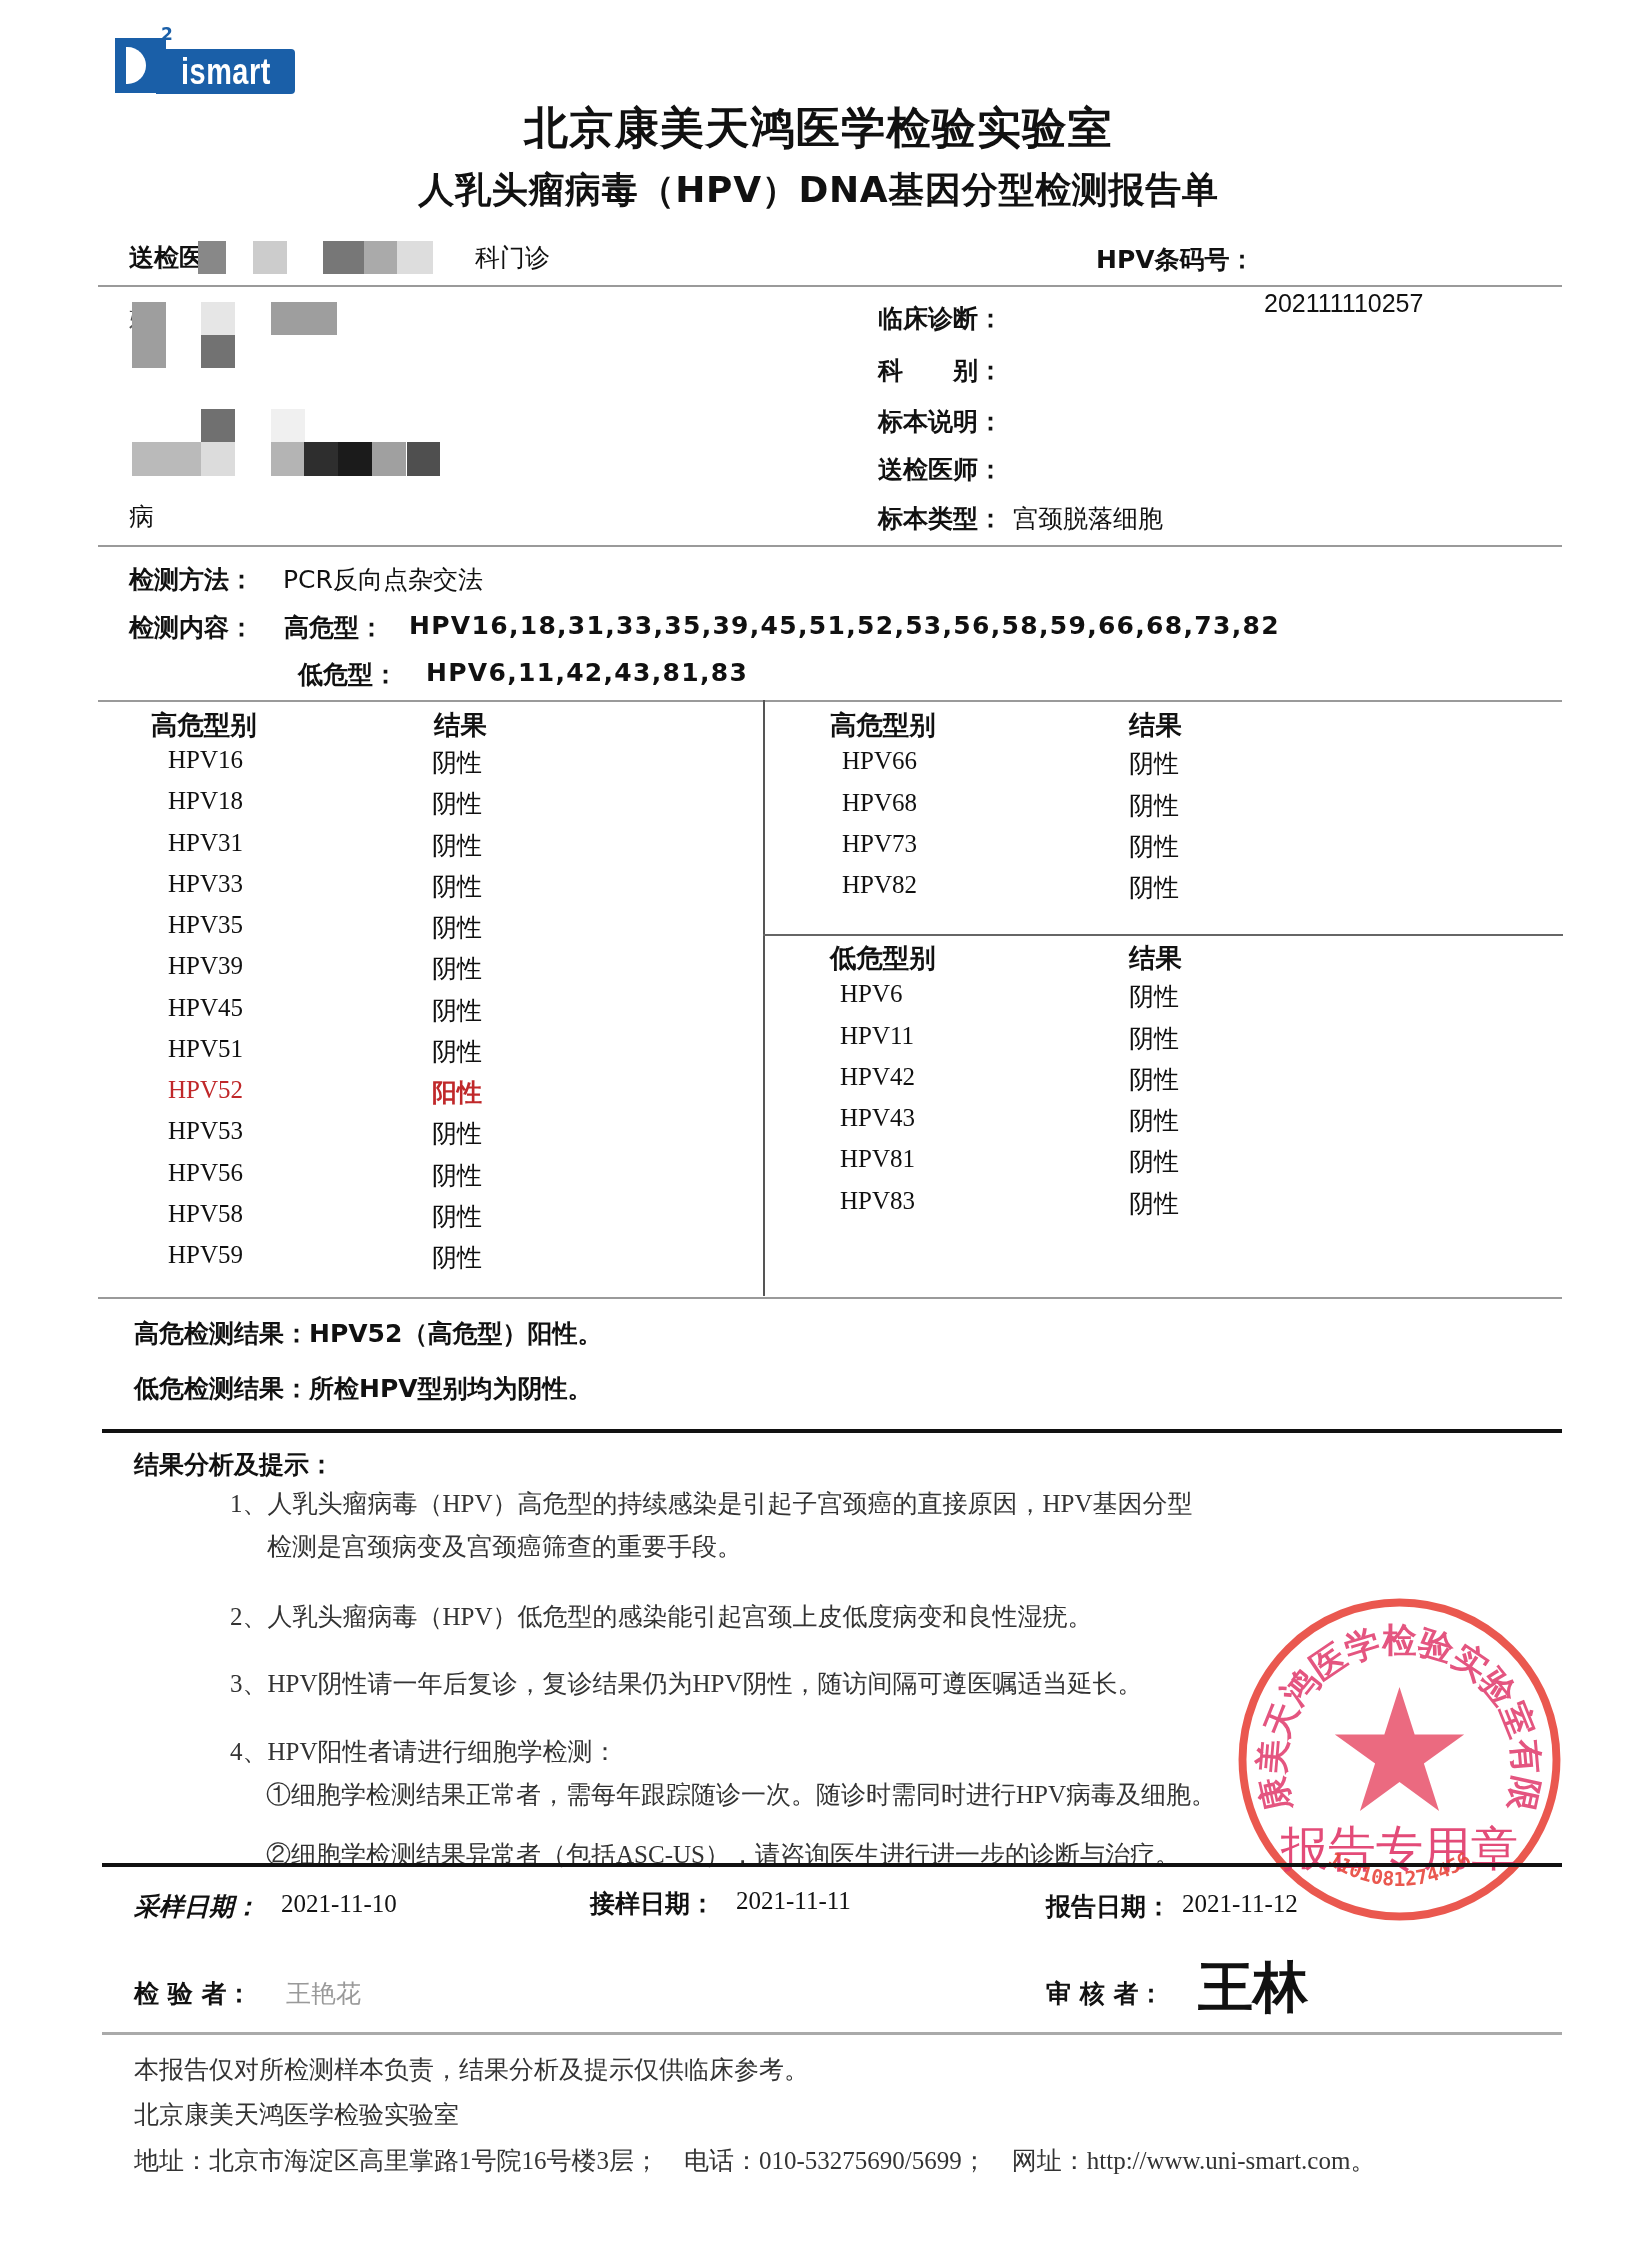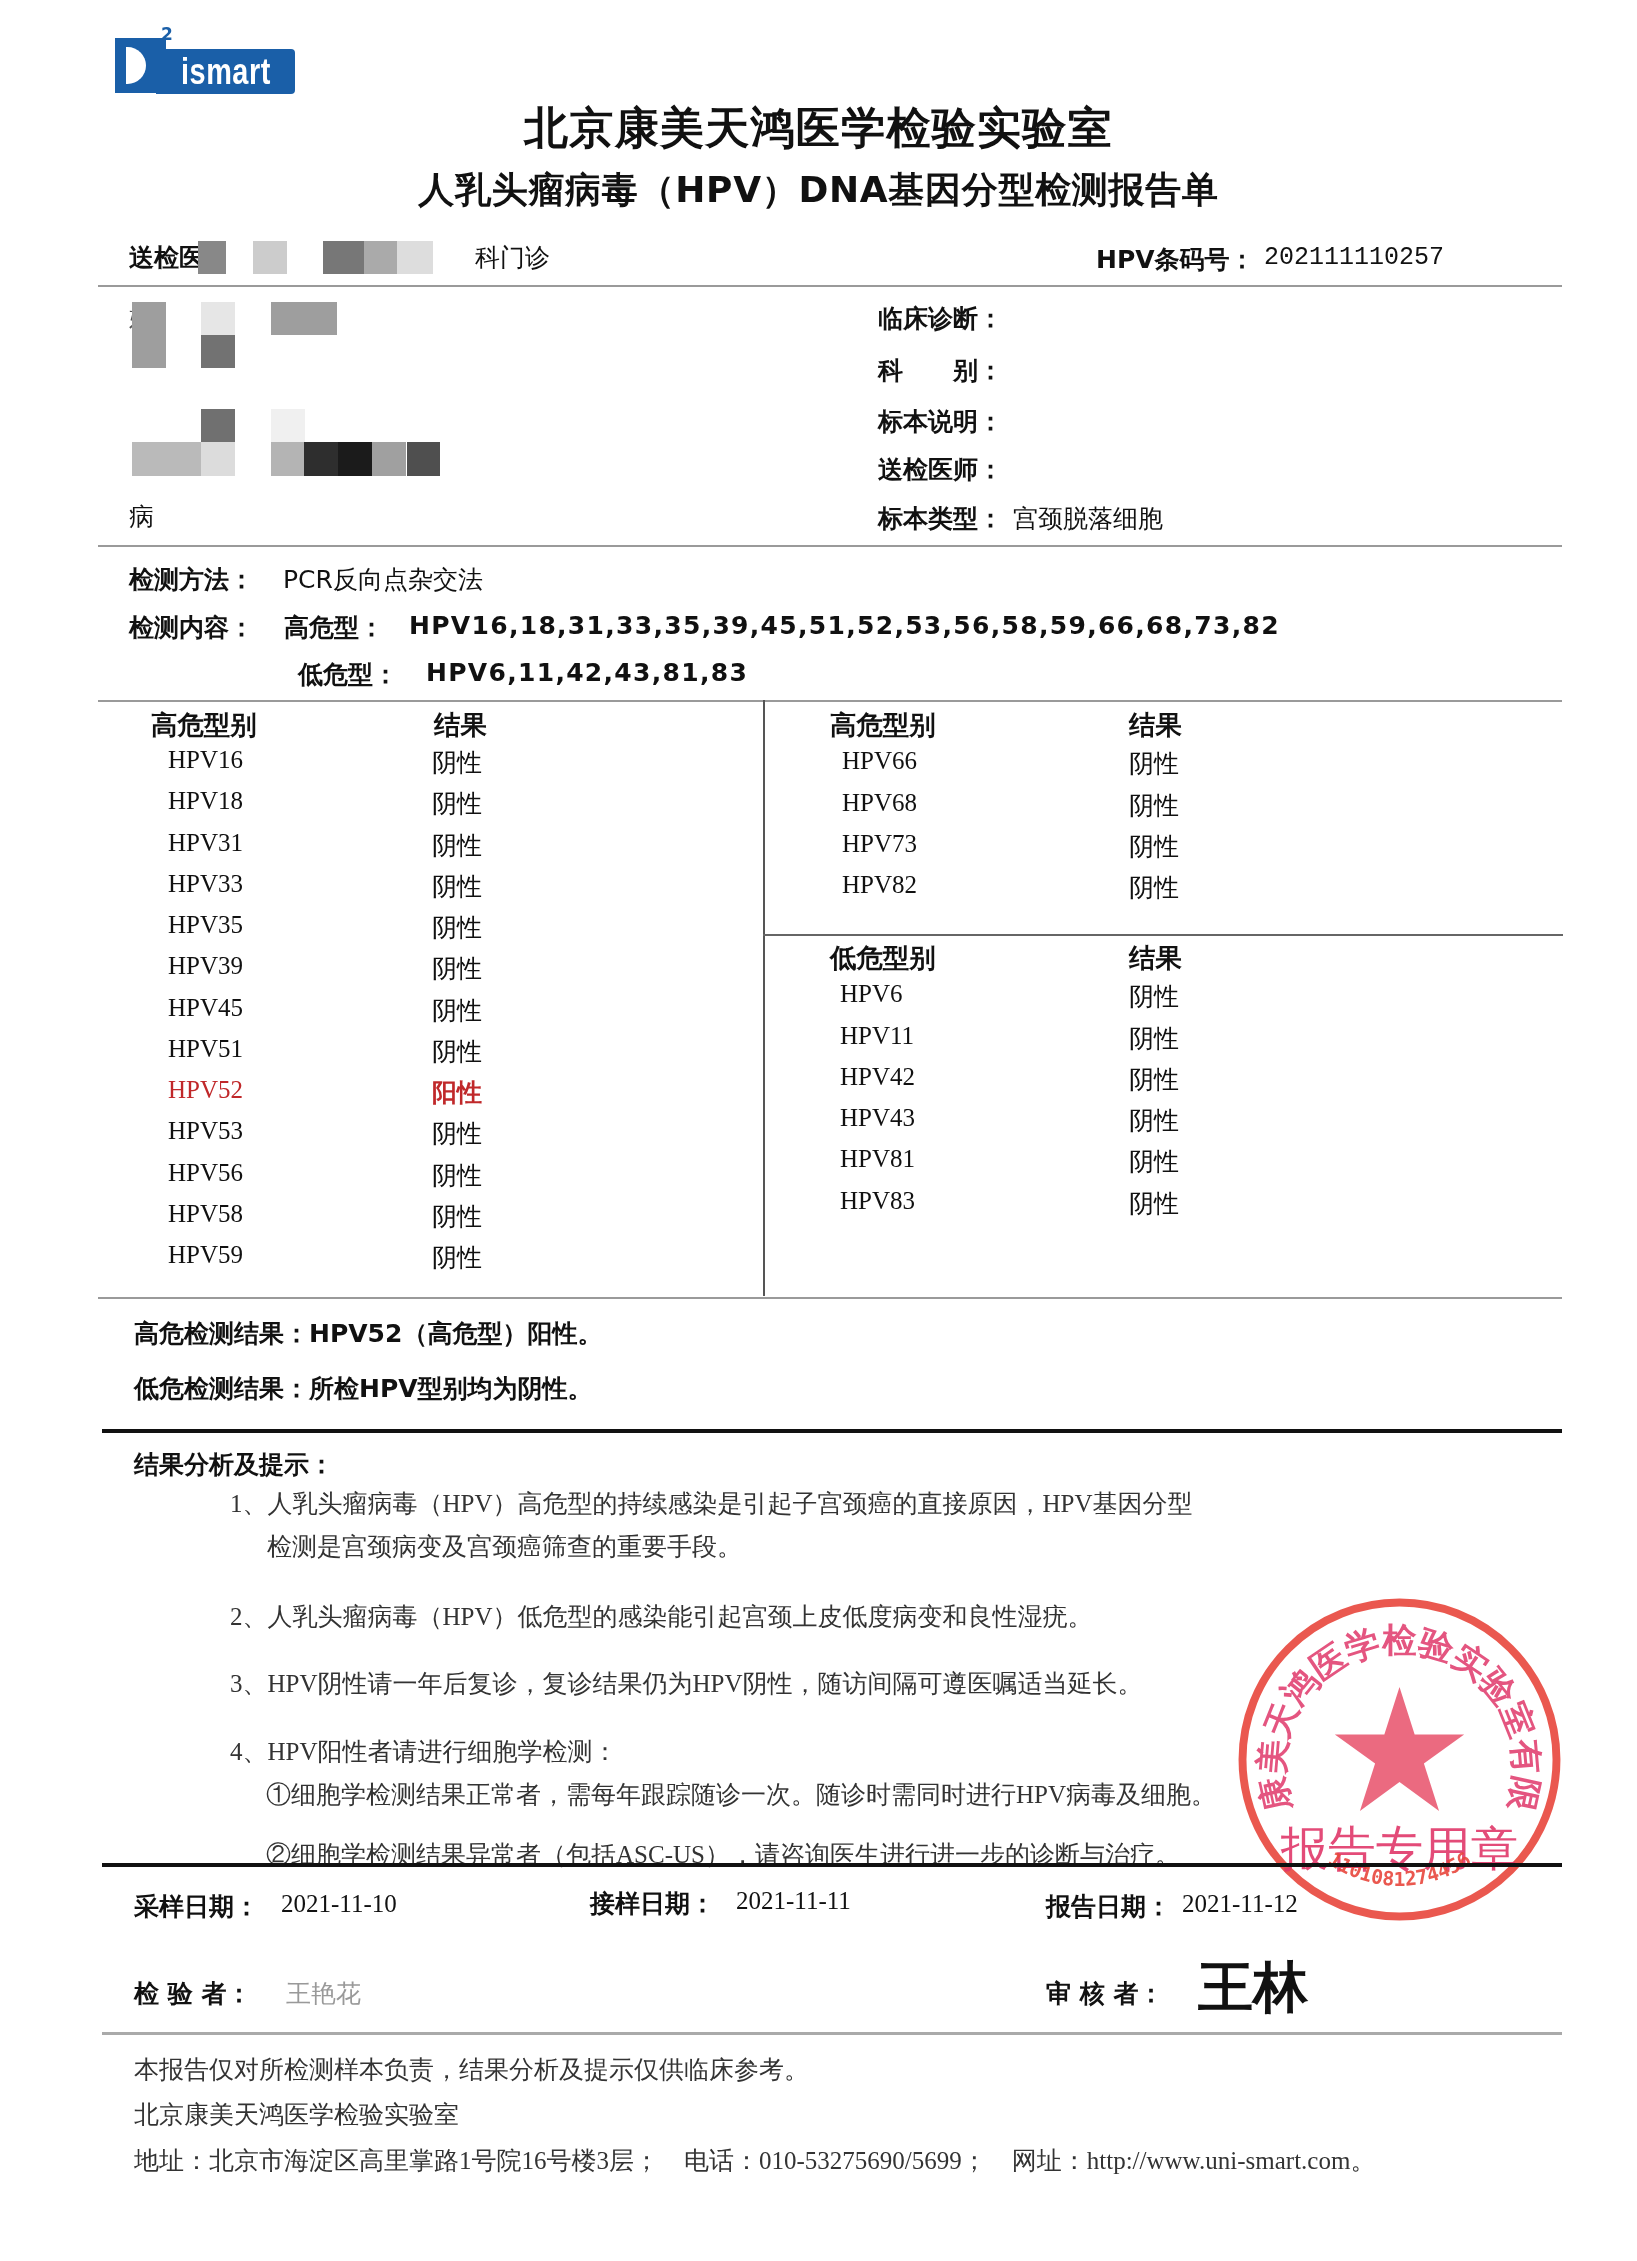--- a/index.html
+++ b/index.html
@@ -13,21 +13,21 @@
   .logo .word { position:absolute; left:66px; top:20px; font-family:"Liberation Sans Narrow","Liberation Sans",sans-serif; font-weight:bold; font-size:37px; color:#fff; letter-spacing:0.7px; transform:scaleX(0.78); transform-origin:left; line-height:45px;}
   .logo .sup { position:absolute; left:46px; top:-5.3px; font-size:17px; font-weight:bold; color:#1a5fa8; }
   .title1 { left:0; width:1637px; top:99px; text-align:center; font-size:44px; font-weight:bold; letter-spacing:1.3px; }
   .title2 { left:0; width:1637px; top:166px; text-align:center; font-size:36px; font-weight:bold; letter-spacing:0.7px; }
   .hline { position:absolute; height:2px; background:#9a9a9a; }
   .hline.dark { background:#111; height:4px; }
   .vline { position:absolute; width:2px; background:#555; }
   .lbl { font-size:25px; font-weight:bold; }
   .val { font-size:25px; }
   .blur { position:absolute; }
-  .mono { font-family:Liberation Mono, monospace; }
+  .mono { font-family:Liberation Sans, sans-serif;margin-top:46px; }
   .serif { font-family:"Liberation Serif","DejaVu Serif",serif; }
   .th { font-size:26.4px; font-weight:bold; }
   .cell { font-size:25px; }
   .pos { color:#c0282a; }
   .note { font-size:25px; color:#333; font-family:"Liberation Serif","DejaVu Serif",serif; }
   .stamp { left:1228px; top:1588px; width:343px; height:343px; }
 </style>
 </head>
 <body>
 
@@ -221,21 +221,21 @@
     <polygon points="260,150 283,222 358,222 297,266 320,338 260,294 200,338 223,266 162,222 237,222" fill="#e8506a" opacity="0.85"></polygon>
     <text x="260" y="420" text-anchor="middle" font-size="72" fill="#e0386a" opacity="0.9" font-family="DejaVu Sans, sans-serif">报告专用章</text>
     <text font-size="30" fill="#e8463c" font-weight="bold" opacity="0.9" font-family="DejaVu Sans Mono, monospace">
       <textPath href="#numPath" startOffset="50%" text-anchor="middle">1101081274456</textPath>
     </text>
   </svg>
 </div>
 
 <div class="hline dark" style="left:102px; top:1863px; width:1460px;"></div>
 
-<div class="abs lbl" style="left:134px; top:1890px;">采样日期：</div>
+<div class="abs lbl" style="left:134px; top:1890px;font-style:italic;">采样日期：</div>
 <div class="abs val serif" style="left:281px; top:1890px;">2021-11-10</div>
 <div class="abs lbl" style="left:590px; top:1887px;">接样日期：</div>
 <div class="abs val serif" style="left:736px; top:1887px;">2021-11-11</div>
 <div class="abs lbl" style="left:1046px; top:1890px;">报告日期：</div>
 <div class="abs val serif" style="left:1182px; top:1890px;">2021-11-12</div>
 
 <div class="abs lbl" style="left:134px; top:1977px;">检 验 者：</div>
 <div class="abs val serif" style="left:286px; top:1977px; color:#999;">王艳花</div>
 <div class="abs lbl" style="left:1046px; top:1977px;">审 核 者：</div>
 <div class="abs" style="left:1198px; top:1951px; font-size:55px; font-weight:bold;">王林</div>

